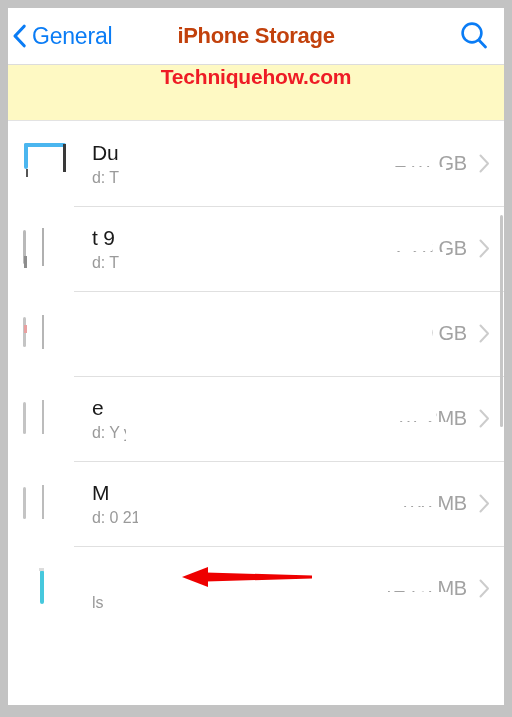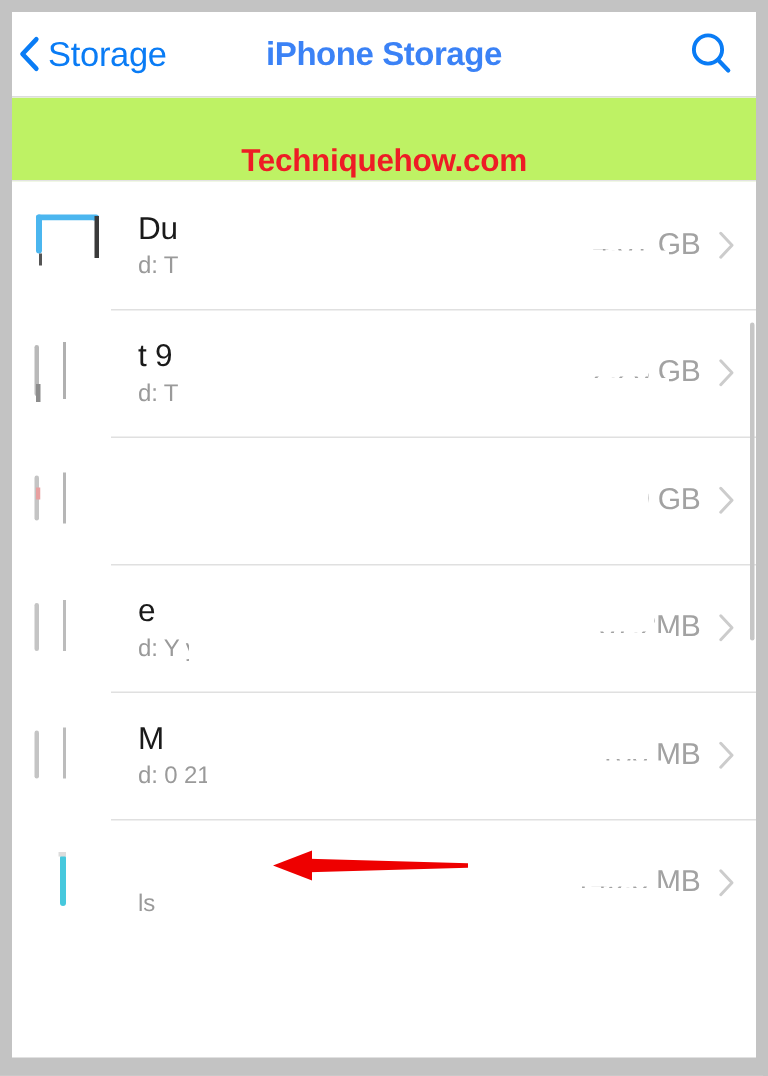--- a/index.html
+++ b/index.html
@@ -57,39 +57,39 @@
     white-space: nowrap;
   }
   #nav-title {
     position: absolute;
     left: 0; right: 0; top: 0;
     height: 56px;
     line-height: 56px;
     text-align: center;
     font-size: 22px;
     font-weight: bold;
-    color: #3b82f6;
+    color: #c2410c;
     letter-spacing: -0.3px;
     pointer-events: none;
   }
   #search-btn {
     position: absolute;
     right: 14px; top: 0;
     height: 56px;
     display: flex;
     align-items: center;
     cursor: pointer;
   }
 
   
   #watermark-band {
     height: 55px;
-    background: #bef264;
+    background: #fef9c3;
     display: flex;
-    align-items: flex-end;
+    align-items: flex-start;
     justify-content: center;
     border-bottom: 1px solid #e3e3e3;
   }
   #watermark {
     color: #ee1c25;
     font-size: 21px;
     font-weight: bold;
     letter-spacing: -0.2px;
   }
 
@@ -225,21 +225,21 @@
 
 <div id="frame">
   <div id="screen">
 
     <div id="navbar">
 
       <div id="back-btn">
         <svg class="chev-back" viewBox="0 0 15 24">
           <path d="M12.2 2.2 L3 12 L12.2 21.8" fill="none" stroke="#0a7cf5" stroke-width="3.1" stroke-linecap="round" stroke-linejoin="round"></path>
         </svg>
-        <span id="back-label">Storage</span>
+        <span id="back-label">General</span>
       </div>
 
       <div id="nav-title">iPhone Storage</div>
 
       <div id="search-btn">
         <svg width="32" height="32" viewBox="0 0 32 32">
           <circle cx="14" cy="13" r="9.4" fill="none" stroke="#0a7cf5" stroke-width="2.6"></circle>
           <line x1="20.8" y1="20" x2="27.5" y2="27" stroke="#0a7cf5" stroke-width="2.8" stroke-linecap="round"></line>
         </svg>
       </div>

